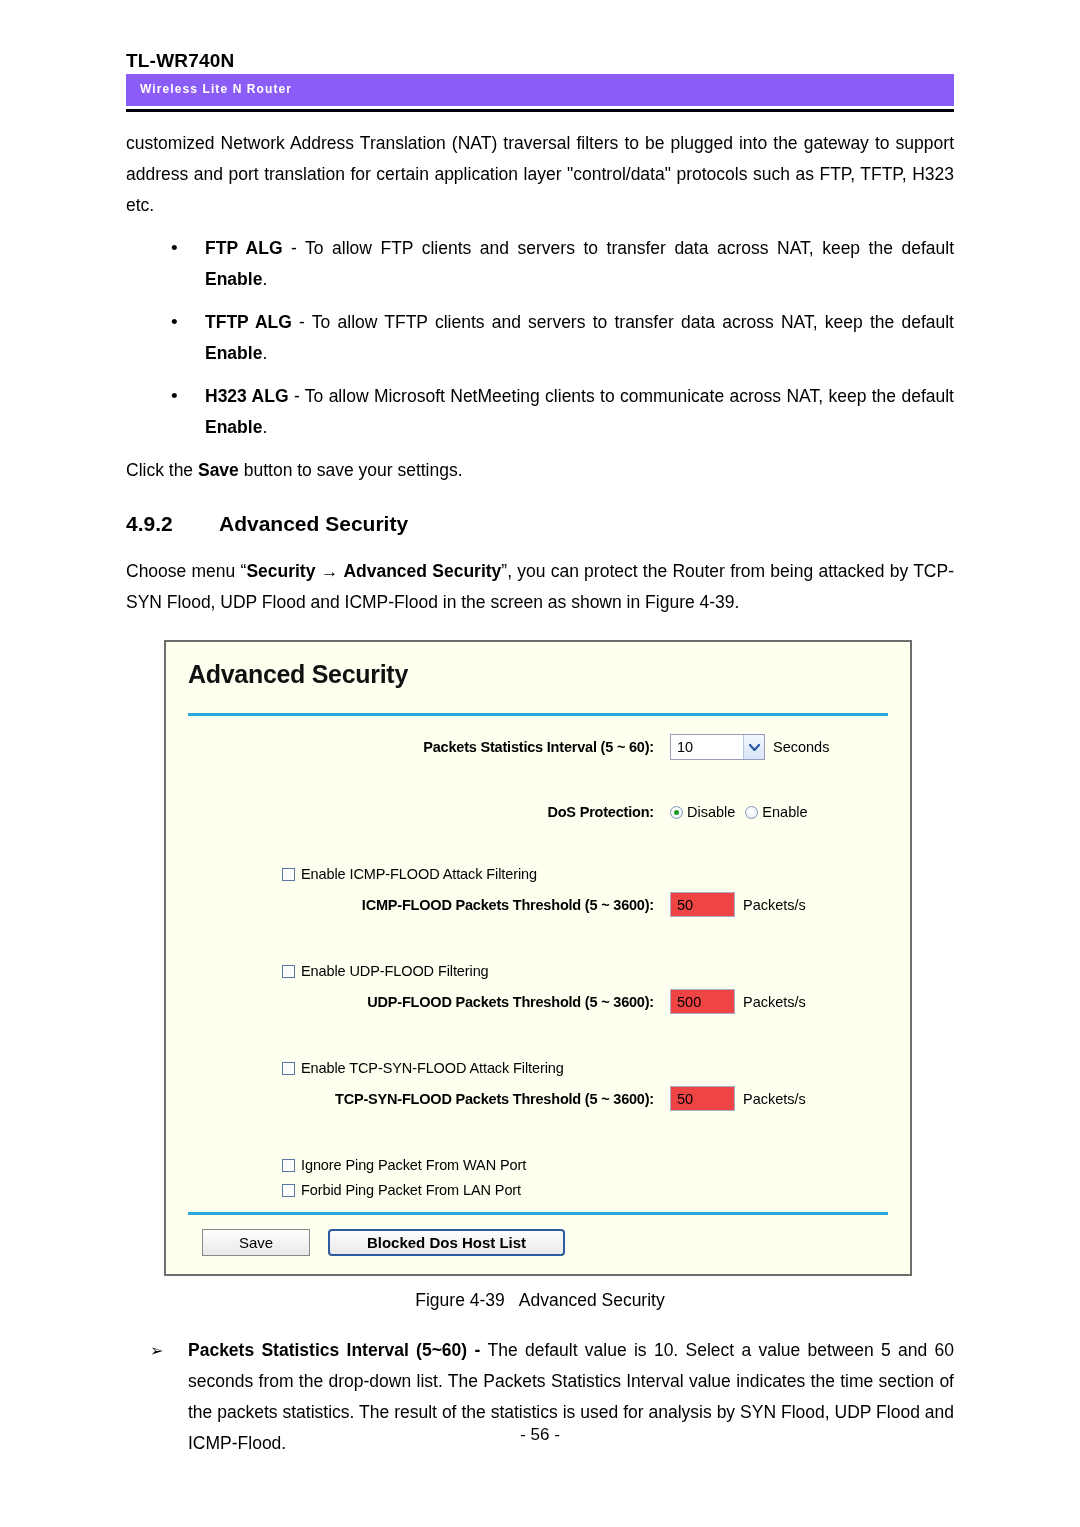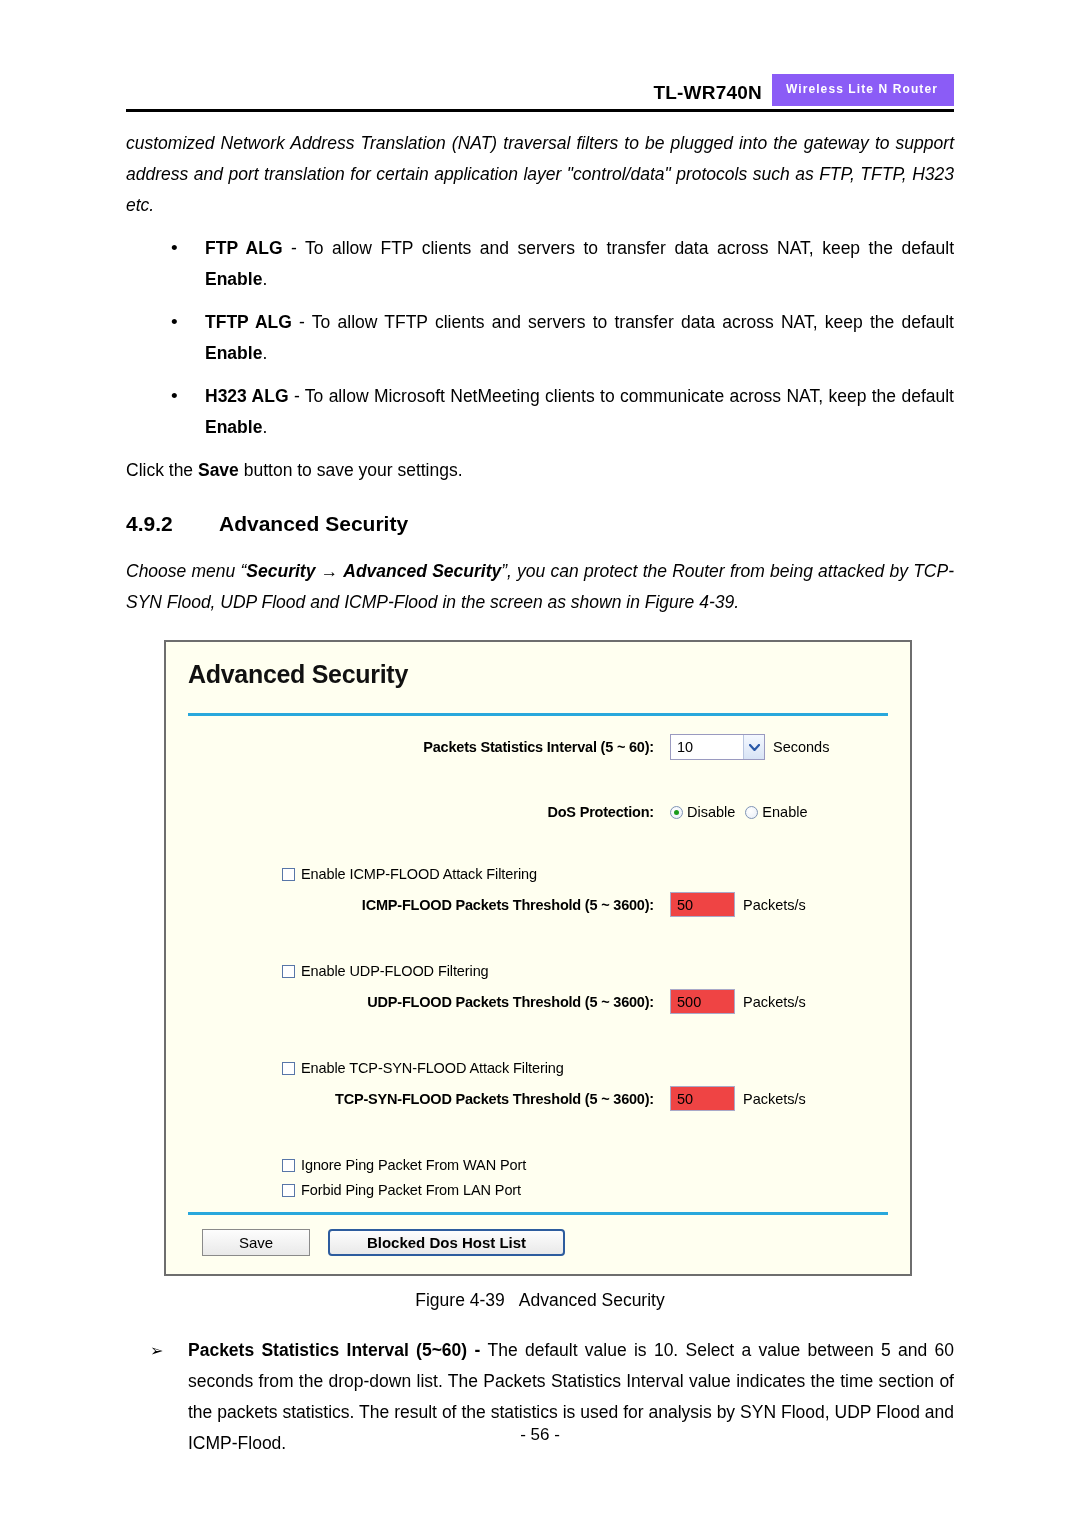--- a/index.html
+++ b/index.html
@@ -19,22 +19,22 @@
   
   .page-header {
     position: absolute;
     left: 126px;
     top: 74px;
     width: 828px;
   }
   .header-row {
     display: flex;
     justify-content: flex-end;
-    align-items: flex-end;
     height: 32px;
+    flex-direction: column;
   }
   .model-name {
     font-size: 19px;
     font-weight: bold;
     letter-spacing: 0.2px;
     padding-right: 10px;
     padding-bottom: 2px;
     color: #000;
   }
   .product-tag {
@@ -57,21 +57,20 @@
     position: absolute;
     left: 126px;
     top: 128px;
     width: 828px;
   }
   p.para {
     font-size: 17.5px;
     line-height: 31px;
     text-align: justify;
     margin: 0 0 12px 0;
-    font-style: italic;
   }
   p.para-plain {
     font-size: 17.5px;
     line-height: 31px;
     margin: 0 0 12px 0;
     text-align: left;
   }
 
   ul.bullets {
     list-style: none;

